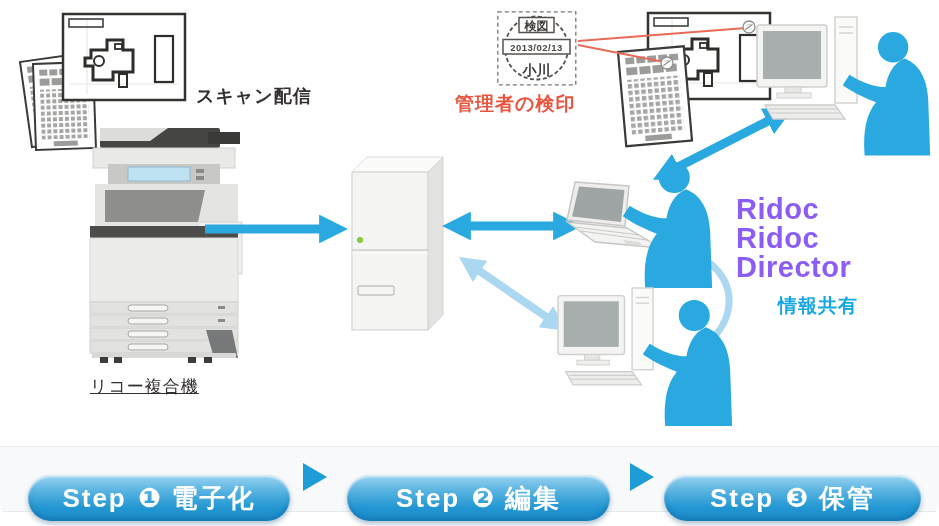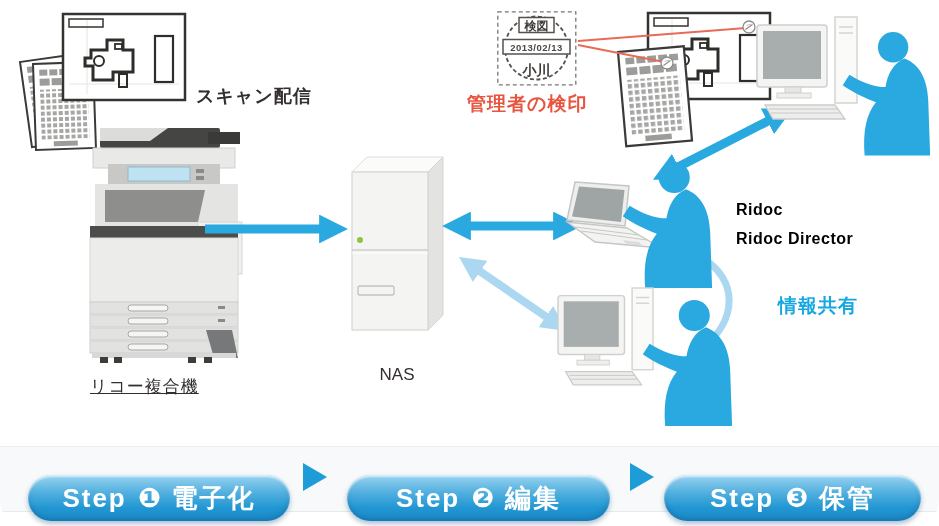--- a/index.html
+++ b/index.html
@@ -4,24 +4,24 @@
 <style>
   html,body{margin:0;padding:0;background:#ffffff;}
   .stage{
     position:relative;width:939px;height:526px;background:#ffffff;overflow:hidden;
     font-family:"Liberation Sans","DejaVu Sans",sans-serif;
     border-radius:26px;
   }
   svg.canvas{position:absolute;left:0;top:0;}
   .label{position:absolute;color:#332f2e;}
   .lbl-scan{left:196px;top:84px;font-size:18px;font-weight:700;letter-spacing:1px;}
-  .lbl-stamp{left:467px;top:91px;font-size:19px;font-weight:bold;color:#e8553f;letter-spacing:1px;}
+  .lbl-stamp{left:455px;top:91px;font-size:19px;font-weight:bold;color:#e8553f;letter-spacing:1px;}
   .lbl-mfp{left:90px;top:375px;font-size:17px;letter-spacing:1px;text-decoration:underline;}
   .lbl-nas{left:303px;top:362px;width:188px;text-align:center;font-size:17px;line-height:25px;}
-  .lbl-product{left:736px;top:195px;font-size:16px;font-weight:bold;line-height:29px;color:#000000;letter-spacing:.5px;}
+  .lbl-product{left:736px;top:195px;font-size:29px;font-weight:bold;line-height:29px;color:#8b5cf6;letter-spacing:.5px;}
   .lbl-share{left:746px;top:293px;font-size:19px;font-weight:bold;color:#16a7e2;letter-spacing:1px;margin-left:32px;}
   .steps-band{position:absolute;left:0;top:446px;width:939px;height:64px;background:#f7f9fa;
     border-top:1px solid #eceff1;border-bottom:1px solid #e6eaec;}
   .step-pill{
     position:absolute;top:455px;height:46px;border-radius:24px;
     background:linear-gradient(180deg,#9ad3f0 0%,#52b0df 38%,#2196d2 72%,#1d8cc8 100%);
     box-shadow:0 3px 5px rgba(30,80,120,.35), inset 0 2px 2px rgba(255,255,255,.65), inset 0 -3px 5px rgba(0,70,130,.28);
     color:#ffffff;font-weight:bold;font-size:26px;display:flex;align-items:center;justify-content:center;
     letter-spacing:2px;
     margin-top:20px;
@@ -215,21 +215,20 @@
     </g>
     <g transform="translate(638,300) scale(0.97)">
       <use href="#person"></use>
     </g>
   </svg>
 
   <div class="label lbl-scan">スキャン配信</div>
   <div class="label lbl-stamp">管理者の検印</div>
   <div class="label lbl-mfp">リコー複合機</div>
   <div class="label lbl-nas">
-    <div>NAS</div>
   </div>
   <div class="label lbl-product">
     <div>Ridoc</div>
     <div>Ridoc Director</div>
   </div>
   <div class="label lbl-share">情報共有</div>
 
   <div class="steps-band"></div>
 
   <div class="step-pill" style="left:28px;width:262px;">

